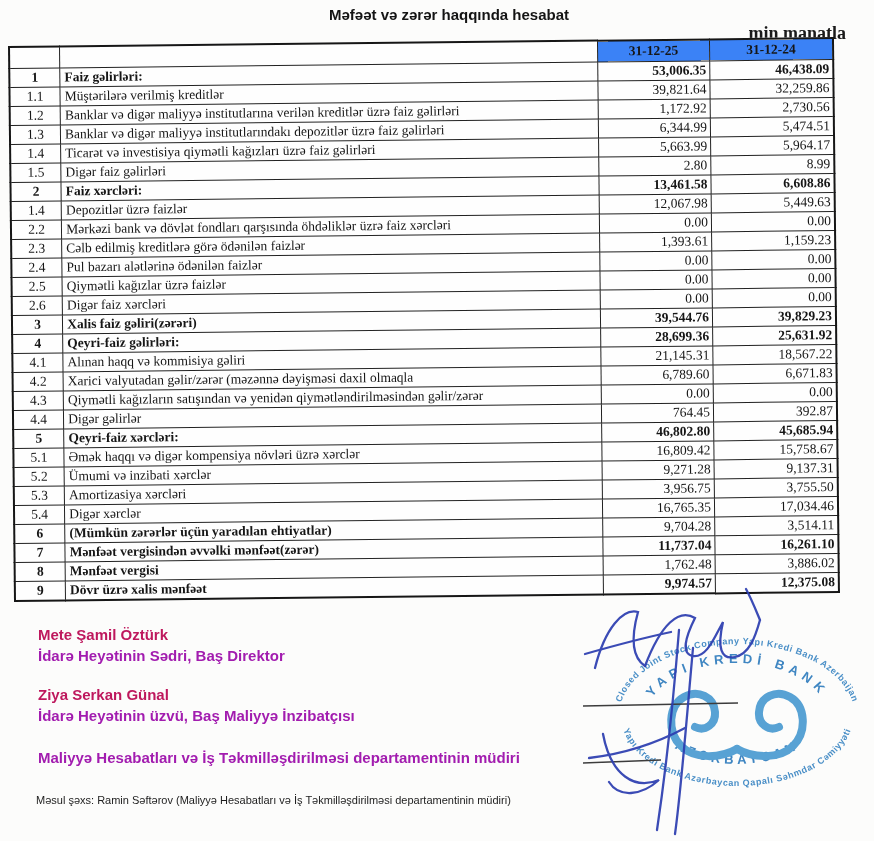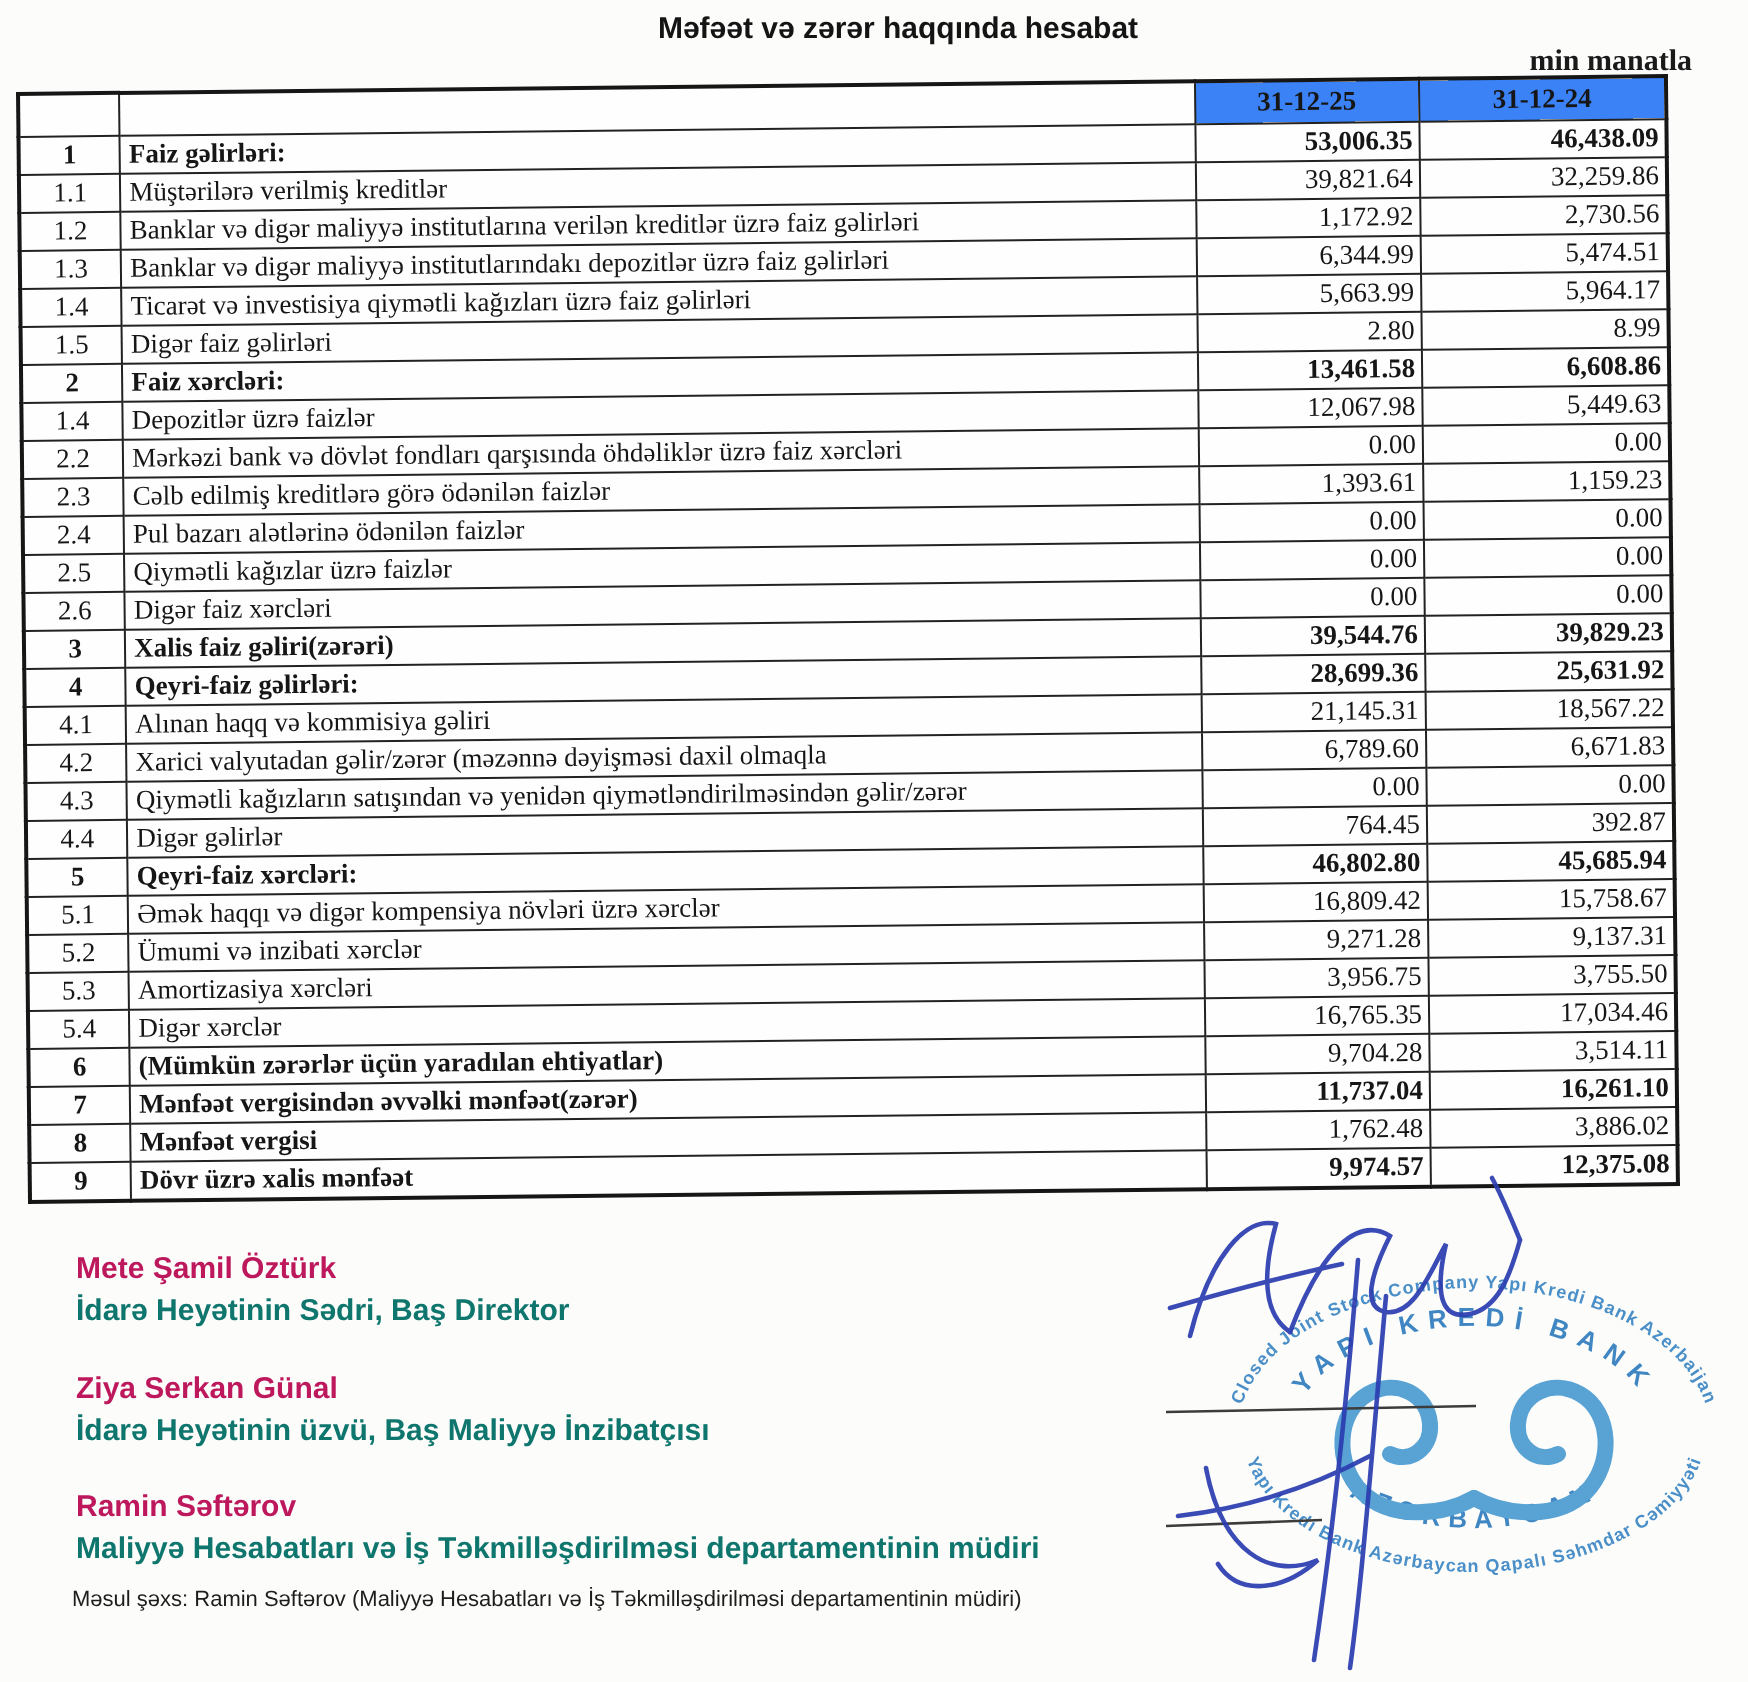--- a/index.html
+++ b/index.html
@@ -1,33 +1,33 @@
 <!DOCTYPE html>
 <html><head>
 <meta charset="utf-8">
 <style>
   html,body{margin:0;padding:0;}
   .page{position:relative;width:874px;height:841px;background:#fcfcfb;overflow:hidden;
         font-family:"Liberation Serif",serif;}
   .doc-title{position:absolute;top:6px;left:0;width:100%;text-align:center;
         font-family:"Liberation Sans",sans-serif;font-weight:bold;font-size:15px;color:#141414;margin-left:12px;}
-  .unit{position:absolute;top:23px;right:28px;font-weight:bold;font-size:15px;color:#1a1a1a;}
+  .unit{position:absolute;top:23px;right:28px;font-weight:bold;font-size:18px;color:#1a1a1a;}
   .table-wrap{position:absolute;left:8px;top:46px;width:826px;
         transform:rotate(-0.62deg);transform-origin:0 0;}
   table{width:100%;border-collapse:collapse;table-layout:fixed;background:#fefefe;
         border:2px solid #161616;}
   td{border:1px solid #222;font-size:13.5px;color:#161616;padding:0 4px;height:18px;
         line-height:1.05;overflow:hidden;white-space:nowrap;}
   td.col-num{text-align:center;padding:0 2px;}
   td.col-v{text-align:right;padding-right:3px;}
   td.hdr{background:#3b82f6;text-align:center;font-weight:bold;height:20px;}
   .bold{font-weight:bold;}
   .sig-block{position:absolute;left:38px;font-family:"Liberation Sans",sans-serif;}
   .sig-name{font-size:15px;font-weight:bold;color:#be185d;}
-  .sig-title{font-size:15px;font-weight:bold;color:#0f766e;margin-top:4px;}
+  .sig-title{font-size:15px;font-weight:bold;color:#a21caf;margin-top:4px;}
   .contact{position:absolute;left:36px;top:792px;font-family:"Liberation Sans",sans-serif;
         font-size:11px;color:#1d1d1d;line-height:1.5;}
   .stamp-svg{position:absolute;left:583px;top:586px;}
   .ring-text{font-family:"Liberation Sans",sans-serif;font-size:9px;font-weight:bold;
         letter-spacing:0.6px;}
   .arc-big{font-family:"Liberation Sans",sans-serif;font-size:13px;font-weight:bold;
         letter-spacing:5px;}
   .arc-mid{font-family:"Liberation Sans",sans-serif;font-size:13px;font-weight:bold;
         letter-spacing:4px;}
 </style>
@@ -228,21 +228,20 @@
 
   <div class="sig-block" style="top:626px;">
     <div class="sig-name">Mete Şamil Öztürk</div>
     <div class="sig-title">İdarə Heyətinin Sədri, Baş Direktor</div>
   </div>
   <div class="sig-block" style="top:686px;">
     <div class="sig-name">Ziya Serkan Günal</div>
     <div class="sig-title">İdarə Heyətinin üzvü, Baş Maliyyə İnzibatçısı</div>
   </div>
   <div class="sig-block" style="top:745px;">
-    <div class="sig-name">Ramin Səftərov</div>
     <div class="sig-title">Maliyyə Hesabatları və İş Təkmilləşdirilməsi departamentinin müdiri</div>
   </div>
 
   <div class="contact">
     <div>Məsul şəxs: Ramin Səftərov (Maliyyə Hesabatları və İş Təkmilləşdirilməsi departamentinin müdiri)</div>
   </div>
 
   <svg class="stamp-svg" width="291" height="255" viewBox="0 0 291 255">
     <defs>
       <path id="ringTop" d="M 36 130 A 118 72 0 0 1 272 130" fill="none"></path>

